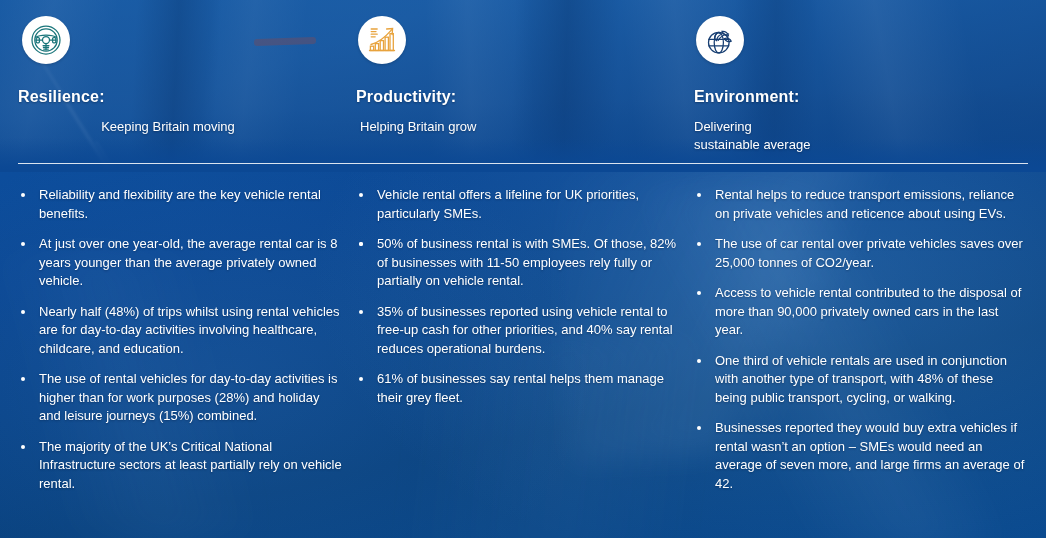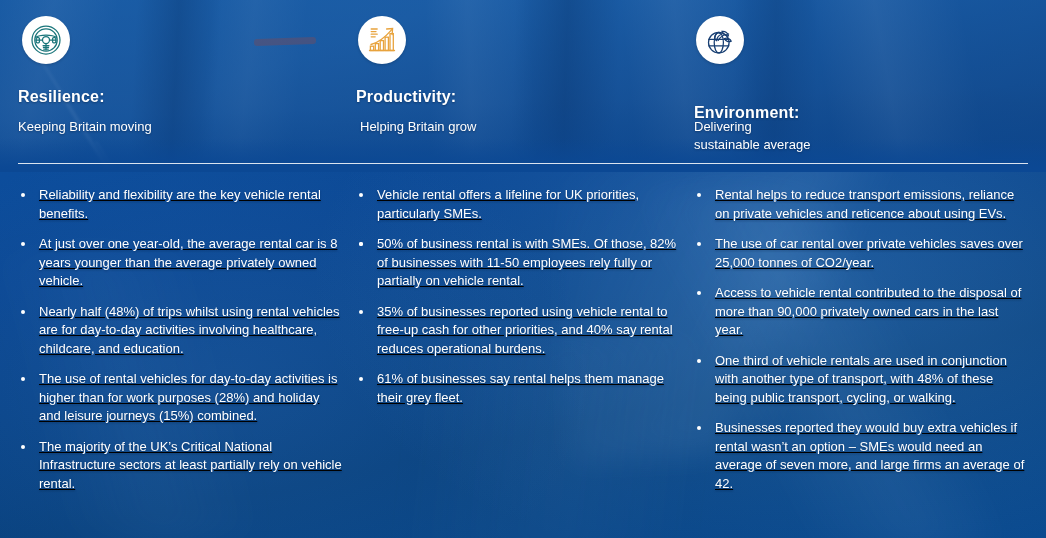--- a/index.html
+++ b/index.html
@@ -121,49 +121,49 @@
     position: absolute;
     font-size: 16px;
     font-weight: bold;
     color: #ffffff;
     letter-spacing: .2px;
     white-space: nowrap;
     text-shadow: 0 1px 2px rgba(3,26,58,0.45);
   }
   .head-title.c1 { left: 18px;  top: 88px; }
   .head-title.c2 { left: 356px; top: 88px; text-align: right; }
-  .head-title.c3 { left: 694px; top: 104px; }
+  .head-title.c3 { left: 694px; top: 88px; }
 
   .head-sub {
     position: absolute;
     font-size: 13px;
     font-weight: normal;
     color: #ffffff;
     line-height: 18px;
     text-shadow: 0 1px 2px rgba(3,26,58,0.45);
   }
-  .head-sub.c1 { left: 18px;  top: 118px; width: 300px; }
+  .head-sub.c1 { left: 18px;  top: 118px; width: 300px; text-align: center; }
   .head-sub.c2 { left: 360px; top: 118px; width: 300px; }
   .head-sub.c3 { left: 694px; top: 118px; width: 320px; }
 
   
   #divider {
     position: absolute;
     left: 18px; top: 163px;
     width: 1010px; height: 1px;
     background: rgba(255,255,255,0.85);
   }
 
   
   .col-body { position: absolute; top: 186px; }
   .col-body.c1 { left: 18px;  width: 324px; }
   .col-body.c2 { left: 356px; width: 326px; }
   .col-body.c3 { left: 694px; width: 334px; }
 
-  ul.bullets { list-style: none; text-decoration: underline; }
+  ul.bullets { list-style: none; }
   ul.bullets li {
     position: relative;
     padding-left: 21px;
     margin-bottom: 12px;
     font-size: 13px;
     line-height: 18.5px;
     color: #ffffff;
     text-shadow: 0 1px 2px rgba(3,26,58,0.40);
   }
   ul.bullets li:last-child { margin-bottom: 0; }

